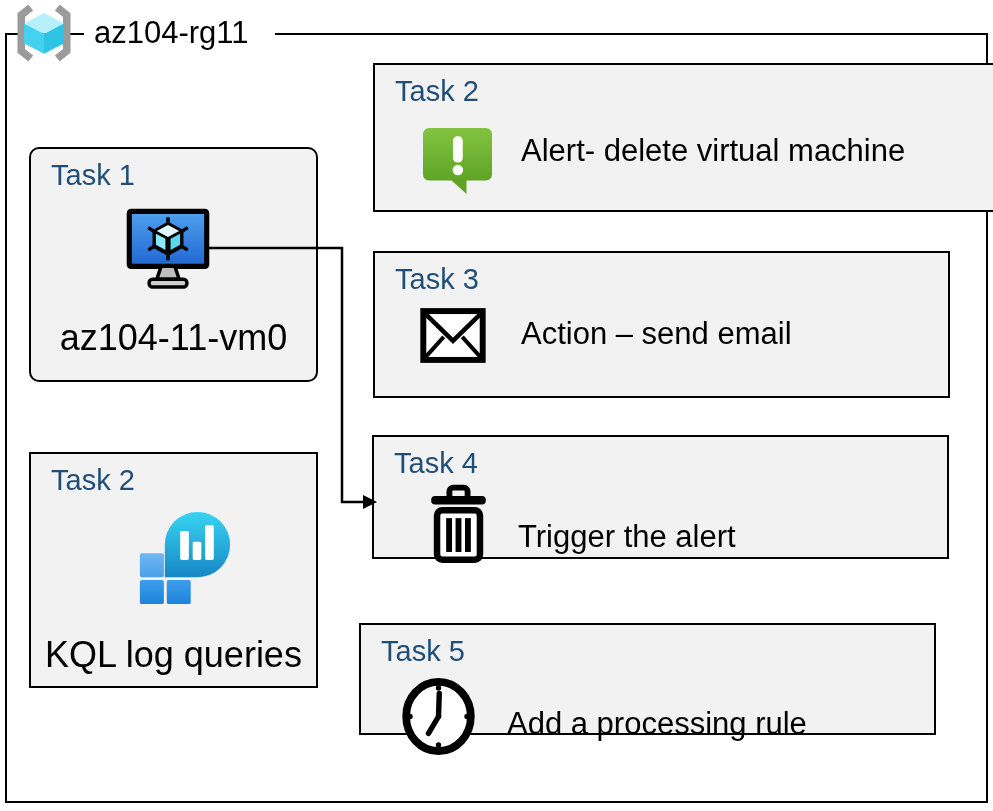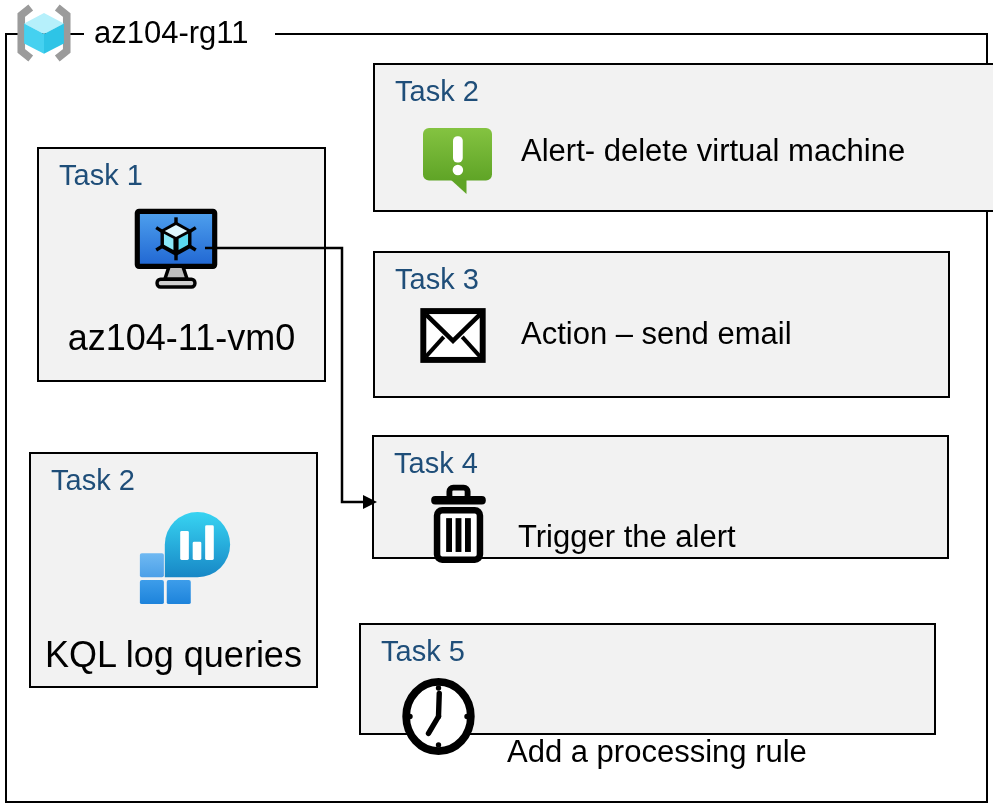--- a/index.html
+++ b/index.html
@@ -24,38 +24,38 @@
   .box{
     position:absolute;background:var(--box-fill);
     border:2.5px solid var(--box-border);box-sizing:border-box;z-index:1;
   }
   .box .hdr{
     position:absolute;left:20px;top:10px;font-size:29px;color:var(--task-header);white-space:nowrap;
   }
   .lbl{position:absolute;font-size:31px;color:#000;white-space:nowrap;}
   .lbl.center{left:0;right:0;text-align:center;font-size:36px;}
 
-  .t1{left:37px;top:147px;width:289px;height:235px;}
+  .t1{left:29px;top:147px;width:289px;height:235px;border-radius:10px;}
   .t2{left:373px;top:63px;width:666px;height:149px;}
   .t3{left:373px;top:251px;width:577px;height:147px;}
   .t4{left:372px;top:435px;width:577px;height:124px;}
   .t5{left:359px;top:623px;width:577px;height:112px;}
   .t6{left:29px;top:452px;width:289px;height:236px;}
 
   .icon{position:absolute;}
   .t1 .icon{left:94px;top:58px;width:86px;height:86px;}
   .t1 .lbl{top:168px;}
   .t2 .icon{left:45px;top:57px;width:75px;height:75px;}
   .t2 .lbl{left:146px;top:68px;}
   .t3 .icon{left:45px;top:54px;width:66px;height:57px;}
   .t3 .lbl{left:146px;top:63px;}
   .t4 .icon{left:52px;top:47px;width:65px;height:80px;}
   .t4 .lbl{left:144px;top:82px;}
   .t5 .icon{left:39px;top:53px;width:77px;height:77px;}
-  .t5 .lbl{left:146px;top:81px;margin-top:28px;}
+  .t5 .lbl{left:146px;top:81px;}
   .t6 .icon{left:103px;top:56px;width:102px;height:96px;}
   .t6 .lbl{top:180px;}
 
   .connector{position:absolute;left:0;top:0;width:993px;height:811px;z-index:5;pointer-events:none;}
   svg{display:block;width:100%;height:100%;}
 </style>
 </head>
 <body>
 
 <div id="stage">

